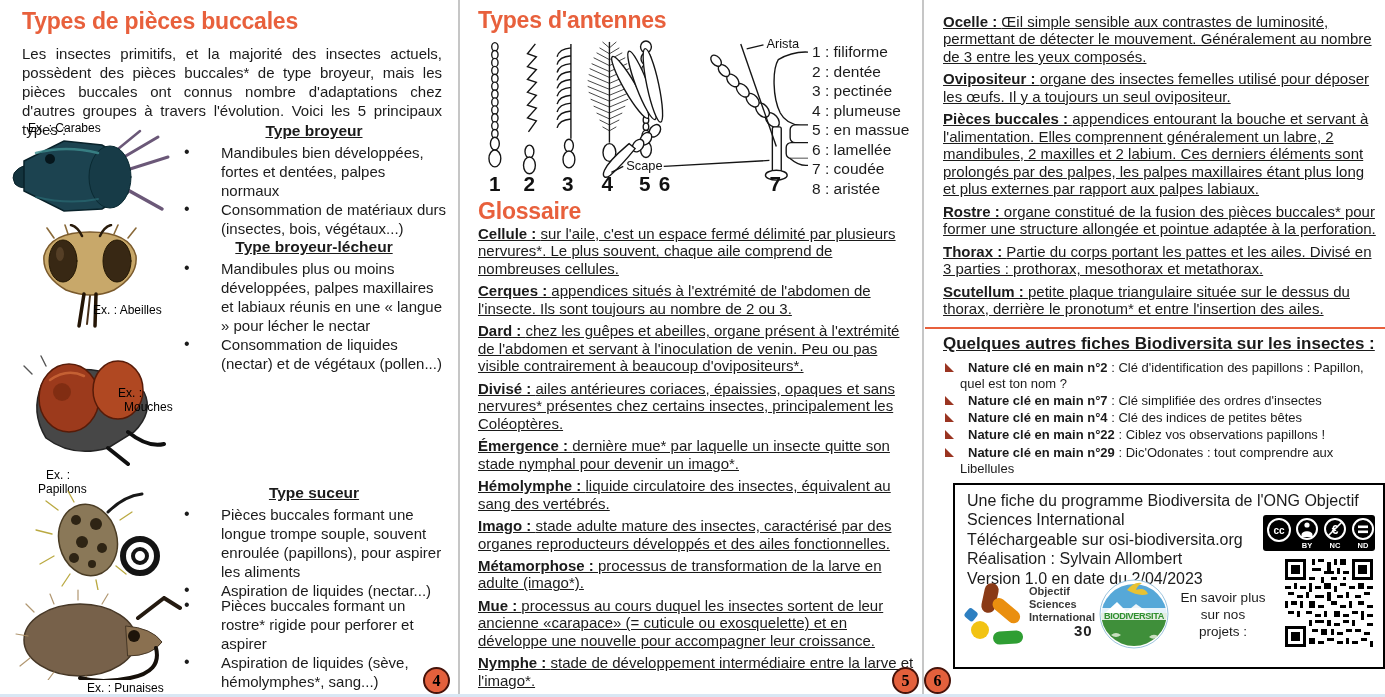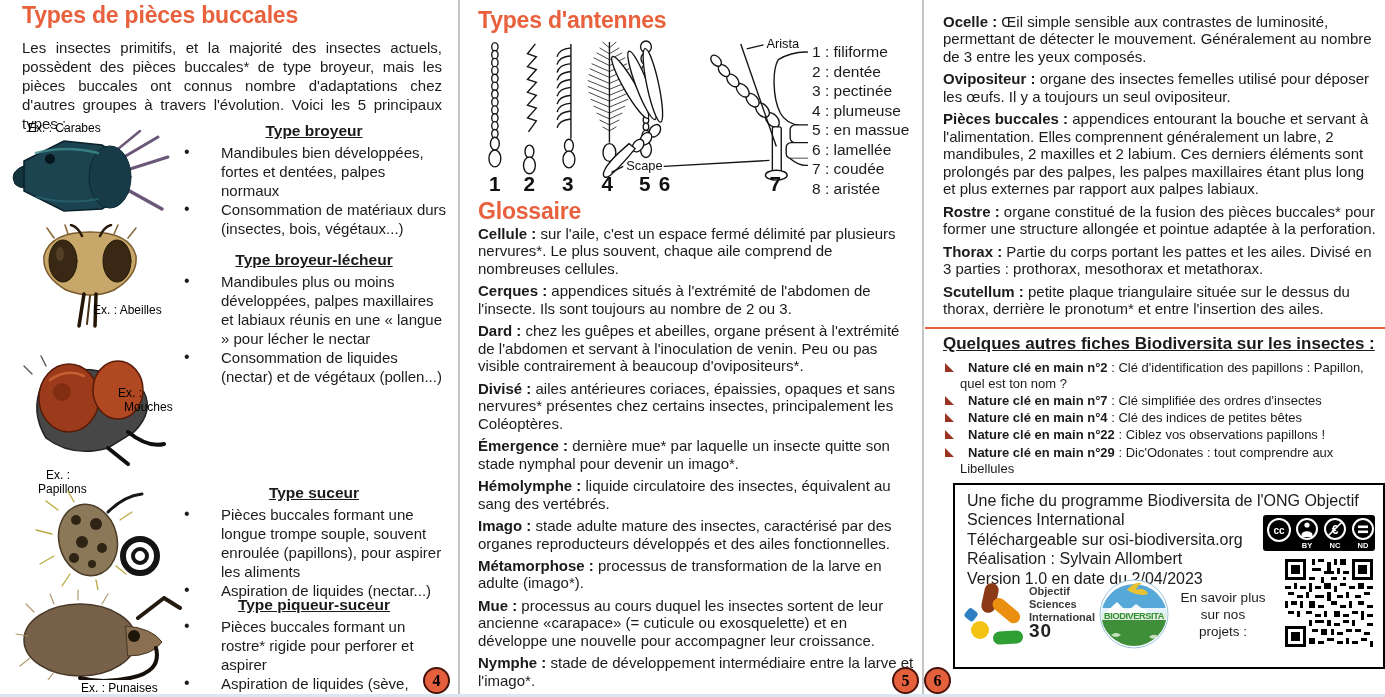--- a/index.html
+++ b/index.html
@@ -7,21 +7,21 @@
   html,body{ margin:0; padding:0; }
   body{ width:1385px; height:697px; position:relative; background:#fff; overflow:hidden;
         font-family:"Liberation Sans", sans-serif; color:var(--ink); }
   .vdiv{ position:absolute; top:0; width:2px; height:697px; background:#c6c6c6; }
   #vdiv1{ left:458px; } #vdiv2{ left:922px; }
   .bottom-edge{ position:absolute; left:0; bottom:0; width:100%; height:3px; background:#d9e7f4; }
 
   h1.accent{ color:var(--accent); font-size:23px; font-weight:bold; margin:0; letter-spacing:-0.2px; }
 
   
-  #col-left{ position:absolute; left:0; top:0; width:380px; height:697px; padding:2px 18px 0 22px; }
+  #col-left{ position:absolute; left:0; top:0; width:380px; height:697px; padding:8px 18px 0 22px; }
   .intro{ font-size:15px; line-height:1.27; text-align:justify; margin-top:9px; width:420px; }
   .mp-section{ position:absolute; left:181px; width:266px; }
   .mp-section h2{ font-size:15.5px; margin:0 0 3px; text-decoration:underline;text-align:center; }
   ul.b{ list-style:none; margin:0; padding:0; font-size:15px; line-height:19px; }
   ul.b li{ position:relative; padding-left:40px; margin:0; }
   ul.b li::before{ content:"\2022"; position:absolute; left:3px; top:-1px; font-size:16px; }
   .ex-label{ position:absolute; font-size:12px; color:#000000; line-height:14px; }
   .insect{ position:absolute; }
 
   
@@ -29,39 +29,39 @@
   .diagram-row{ display:flex; margin-top:2px; }
   .ant-svg{ width:330px; height:158px; flex:none; }
   .ant-svg path, .ant-svg ellipse, .ant-svg rect{ stroke:#151515; fill:#fff; stroke-width:1.4; }
   .ant-svg .hair{ fill:none; stroke-width:0.8; }
   .ant-svg .wire{ fill:none; }
   .ant-svg text{ fill:#111; }
   .ant-svg .num{ font-size:21px; font-weight:bold; }
   .ant-svg .lab{ font-size:13px; }
   .ant-legend{ font-size:15.5px; line-height:19.5px; padding-top:6px; margin-left:4px; }
   .gloss-title{ margin:4px 0 8px; }
-  p.g{ margin:0 0 5px; font-size:15px; line-height:1.165; }
+  p.g{ margin:0 0 5px; font-size:15px; line-height:1.165;text-decoration:underline; }
   p.g b{ font-weight:bold; }
 
   
   #col-right{ position:absolute; left:925px; top:0; width:460px; height:697px; padding:13px 6px 0 18px; }
   .hr-accent{ border:none; border-top:2.5px solid var(--accent); margin:9px -6px 5px -18px; }
   .fiches-heading{ font-size:17px; font-weight:bold; text-decoration:underline; text-align:left; margin:2px 0 6px; }
   .fiche{ display:flex; align-items:flex-start; font-size:13px; line-height:16.2px; margin-bottom:1px; }
   .tri{ flex:none; width:0; height:0; border-bottom:9px solid #9a3421; border-right:9px solid transparent; margin:3px 6px 0 2px; }
   .fiche b{ white-space:nowrap;padding-left:8px; }
 
   .credits-box{ position:relative; margin:6px 0 0 10px; width:432px; height:186px; border:2.5px solid #000; background:#fff; }
   .credit-lines{ position:absolute; left:12px; top:6px; width:412px; }
   .credit-lines p{ margin:0; font-size:16px; line-height:19.5px; }
   .cc-badge{ position:absolute; right:8px; top:30px; width:112px; height:36px; }
   .qr{ position:absolute; right:10px; top:74px; width:88px; height:88px; }
   .osi-shapes{ position:absolute; left:8px; top:96px; width:64px; height:66px; }
   .osi-text{ position:absolute; left:74px; top:100px; font-size:11px; line-height:13px; color:#3a3a3a; font-weight:bold; }
-  .osi-text .thirty{ font-size:19px; color:#222; letter-spacing:1px; }
+  .osi-text .thirty{ font-size:15px; color:#222; letter-spacing:1px;margin-left:45px; }
   .bio-logo{ position:absolute; left:142px; top:92px; width:74px; height:74px; }
   .note{ position:absolute; left:224px; top:104px; width:88px; font-size:13.5px; text-align:center; line-height:17px; }
 
   .page-circle{ position:absolute; width:27px; height:27px; border-radius:50%; background:#e4603c;
     border:2px solid #46130a; display:flex; align-items:center; justify-content:center;
     font-family:"Liberation Serif", serif; font-weight:bold; font-size:16px; color:#000; }
   #pc4{ left:423px; top:667px; } #pc5{ left:892px; top:667px; } #pc6{ left:924px; top:667px; }
 </style>
 </head>
 <body>
@@ -143,45 +143,44 @@
       <path d="M128,30 L154,10 M154,10 L170,20" stroke="#241a10" stroke-width="4" fill="none"></path>
       <ellipse cx="70" cy="52" rx="56" ry="36" fill="#77614a" stroke="#463726" stroke-width="1.5"></ellipse>
       <path d="M116,38 Q142,40 152,54 Q142,68 118,68 Z" fill="#8a7050" stroke="#463726"></path>
       <g stroke="#a88c62" stroke-width="1.2" fill="none" opacity="0.9">
         <path d="M24,24 l-8,-8 M44,16 l-4,-10 M68,12 l0,-10 M92,16 l6,-10 M18,48 l-12,-2 M20,70 l-10,8 M44,84 l-6,8 M76,88 l2,8"></path>
       </g>
       <circle cx="124" cy="48" r="6" fill="#1d140a"></circle>
       <path d="M146,60 Q152,84 120,90 Q92,96 70,90" stroke="#16100a" stroke-width="4" fill="none"></path>
     </g>
   </svg>
-  <div class="ex-label" style="left:81px; top:681px;">Ex. : Punaises</div>
+  <div class="ex-label" style="left:87px; top:681px;">Ex. : Punaises</div>
 
   <div class="mp-section" style="top:122px;">
     <h2>Type broyeur</h2>
     <ul class="b">
       <li>Mandibules bien développées, fortes et dentées, palpes normaux</li>
       <li>Consommation de matériaux durs (insectes, bois, végétaux...)</li>
     </ul>
   </div>
-  <div class="mp-section" style="top:238px;margin-top:13px;">
+  <div class="mp-section" style="top:238px;">
     <h2>Type broyeur-lécheur</h2>
     <ul class="b">
       <li>Mandibules plus ou moins développées, palpes maxillaires et labiaux réunis en une « langue » pour lécher le nectar</li>
       <li>Consommation de liquides (nectar) et de végétaux (pollen...)</li>
     </ul>
   </div>
   <div class="mp-section" style="top:484px;">
     <h2>Type suceur</h2>
     <ul class="b">
       <li>Pièces buccales formant une longue trompe souple, souvent enroulée (papillons), pour aspirer les aliments</li>
       <li>Aspiration de liquides (nectar...)</li>
     </ul>
   </div>
   <div class="mp-section" style="top:596px;">
-    <h2>Type piqueur-suceur</h2>
     <ul class="b">
       <li>Pièces buccales formant un rostre* rigide pour perforer et aspirer</li>
       <li>Aspiration de liquides (sève, hémolymphes*, sang...)</li>
     </ul>
   </div>
 </div>
 
 <div id="col-mid">
   <h1 class="accent">Types d'antennes</h1>
 

